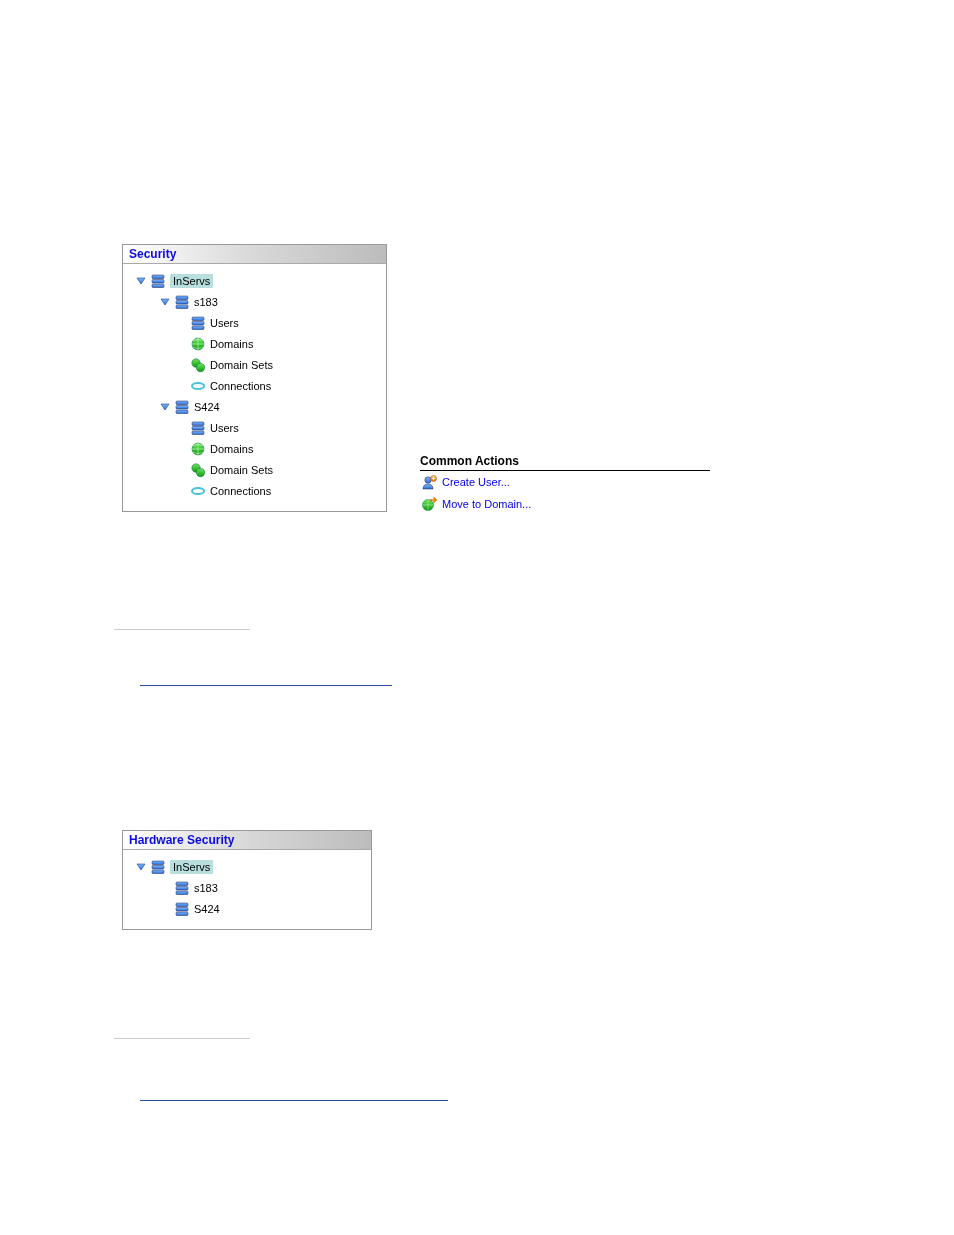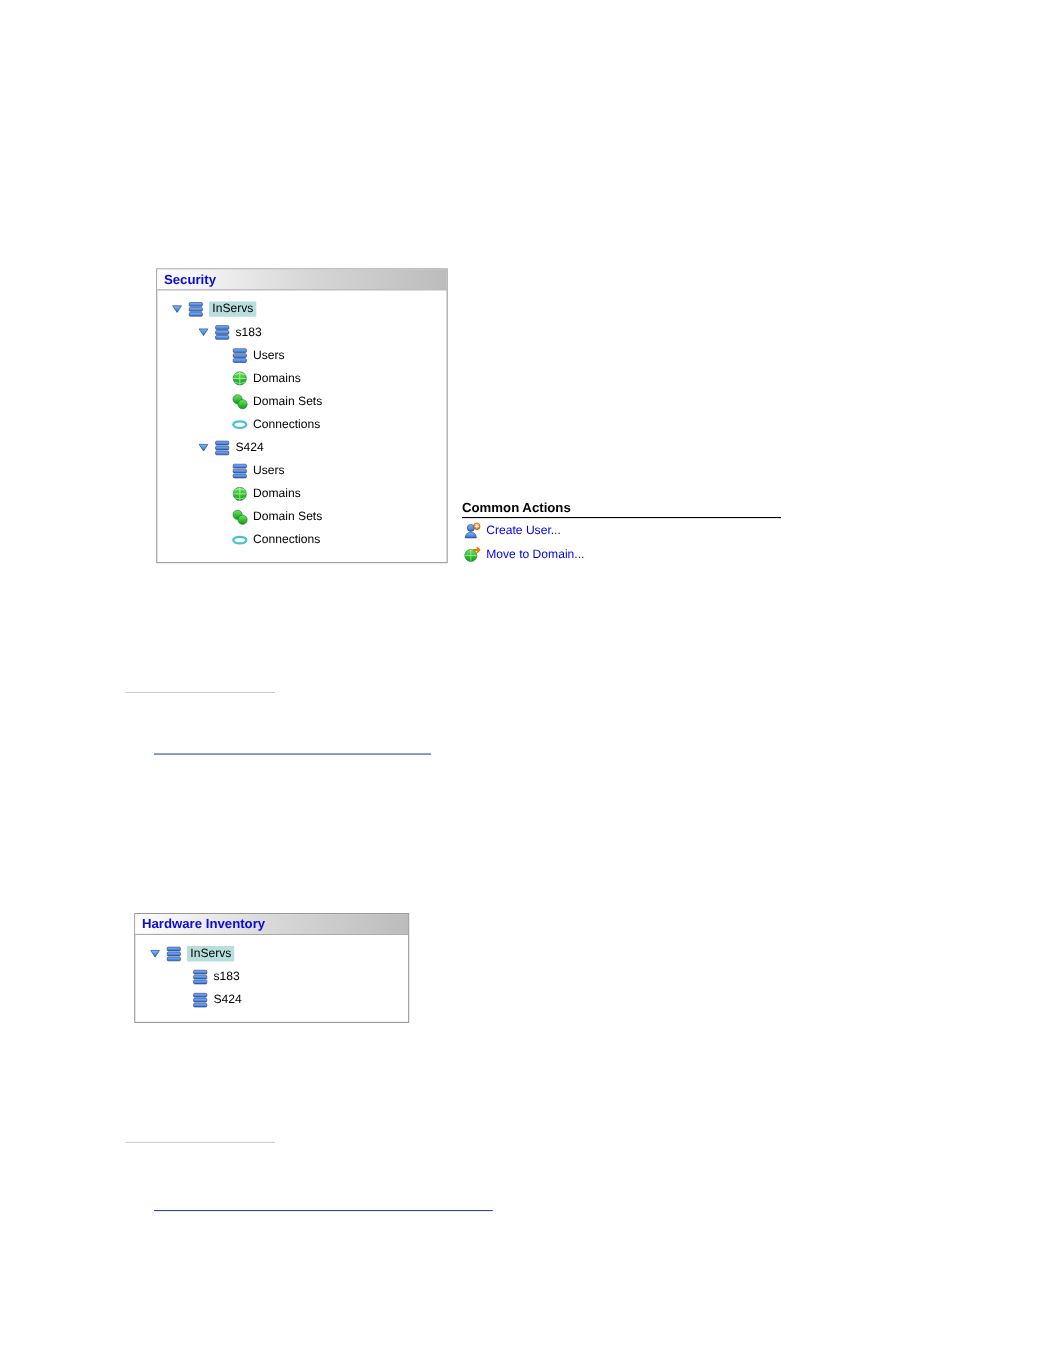--- a/index.html
+++ b/index.html
@@ -123,21 +123,21 @@
       <stop offset="0%" stop-color="#6fe85a"></stop>
       <stop offset="100%" stop-color="#0f9b0f"></stop>
     </linearGradient>
     <linearGradient id="orangeGrad" x1="0" y1="0" x2="0" y2="1">
       <stop offset="0%" stop-color="#ffc97a"></stop>
       <stop offset="100%" stop-color="#e06a00"></stop>
     </linearGradient>
   </defs>
 </svg>
 
-<div class="panel" style="left:122px; top:244px; width:265px;margin-left:20px;">
+<div class="panel" style="left:122px; top:244px; width:265px;">
   <div class="panel-header">Security</div>
   <div class="tree">
 
     <div class="tree-node indent-0">
       <span class="toggle">
         <svg width="10" height="10">
             <polygon points="1,2 9,2 5,8" fill="url(#blueGrad)" stroke="#114488" stroke-width="0.6"></polygon>
           </svg>
       </span>
       <span class="node-icon">
@@ -279,21 +279,21 @@
         </svg>
     </span>
     <span class="action-link">Move to Domain...</span>
   </div>
 </div>
 
 <div class="hr-short" style="left:114px; top:629px; width:136px;"></div>
 <div class="hr-blue" style="left:140px; top:685px; width:252px;"></div>
 
 <div class="panel" style="left:122px; top:830px; width:250px;">
-  <div class="panel-header">Hardware Inventory</div>
+  <div class="panel-header">Hardware Security</div>
   <div class="tree">
 
     <div class="tree-node indent-0">
       <span class="toggle">
         <svg width="10" height="10">
             <polygon points="1,2 9,2 5,8" fill="url(#blueGrad)" stroke="#114488" stroke-width="0.6"></polygon>
           </svg>
       </span>
       <span class="node-icon">
         <svg width="16" height="16">

